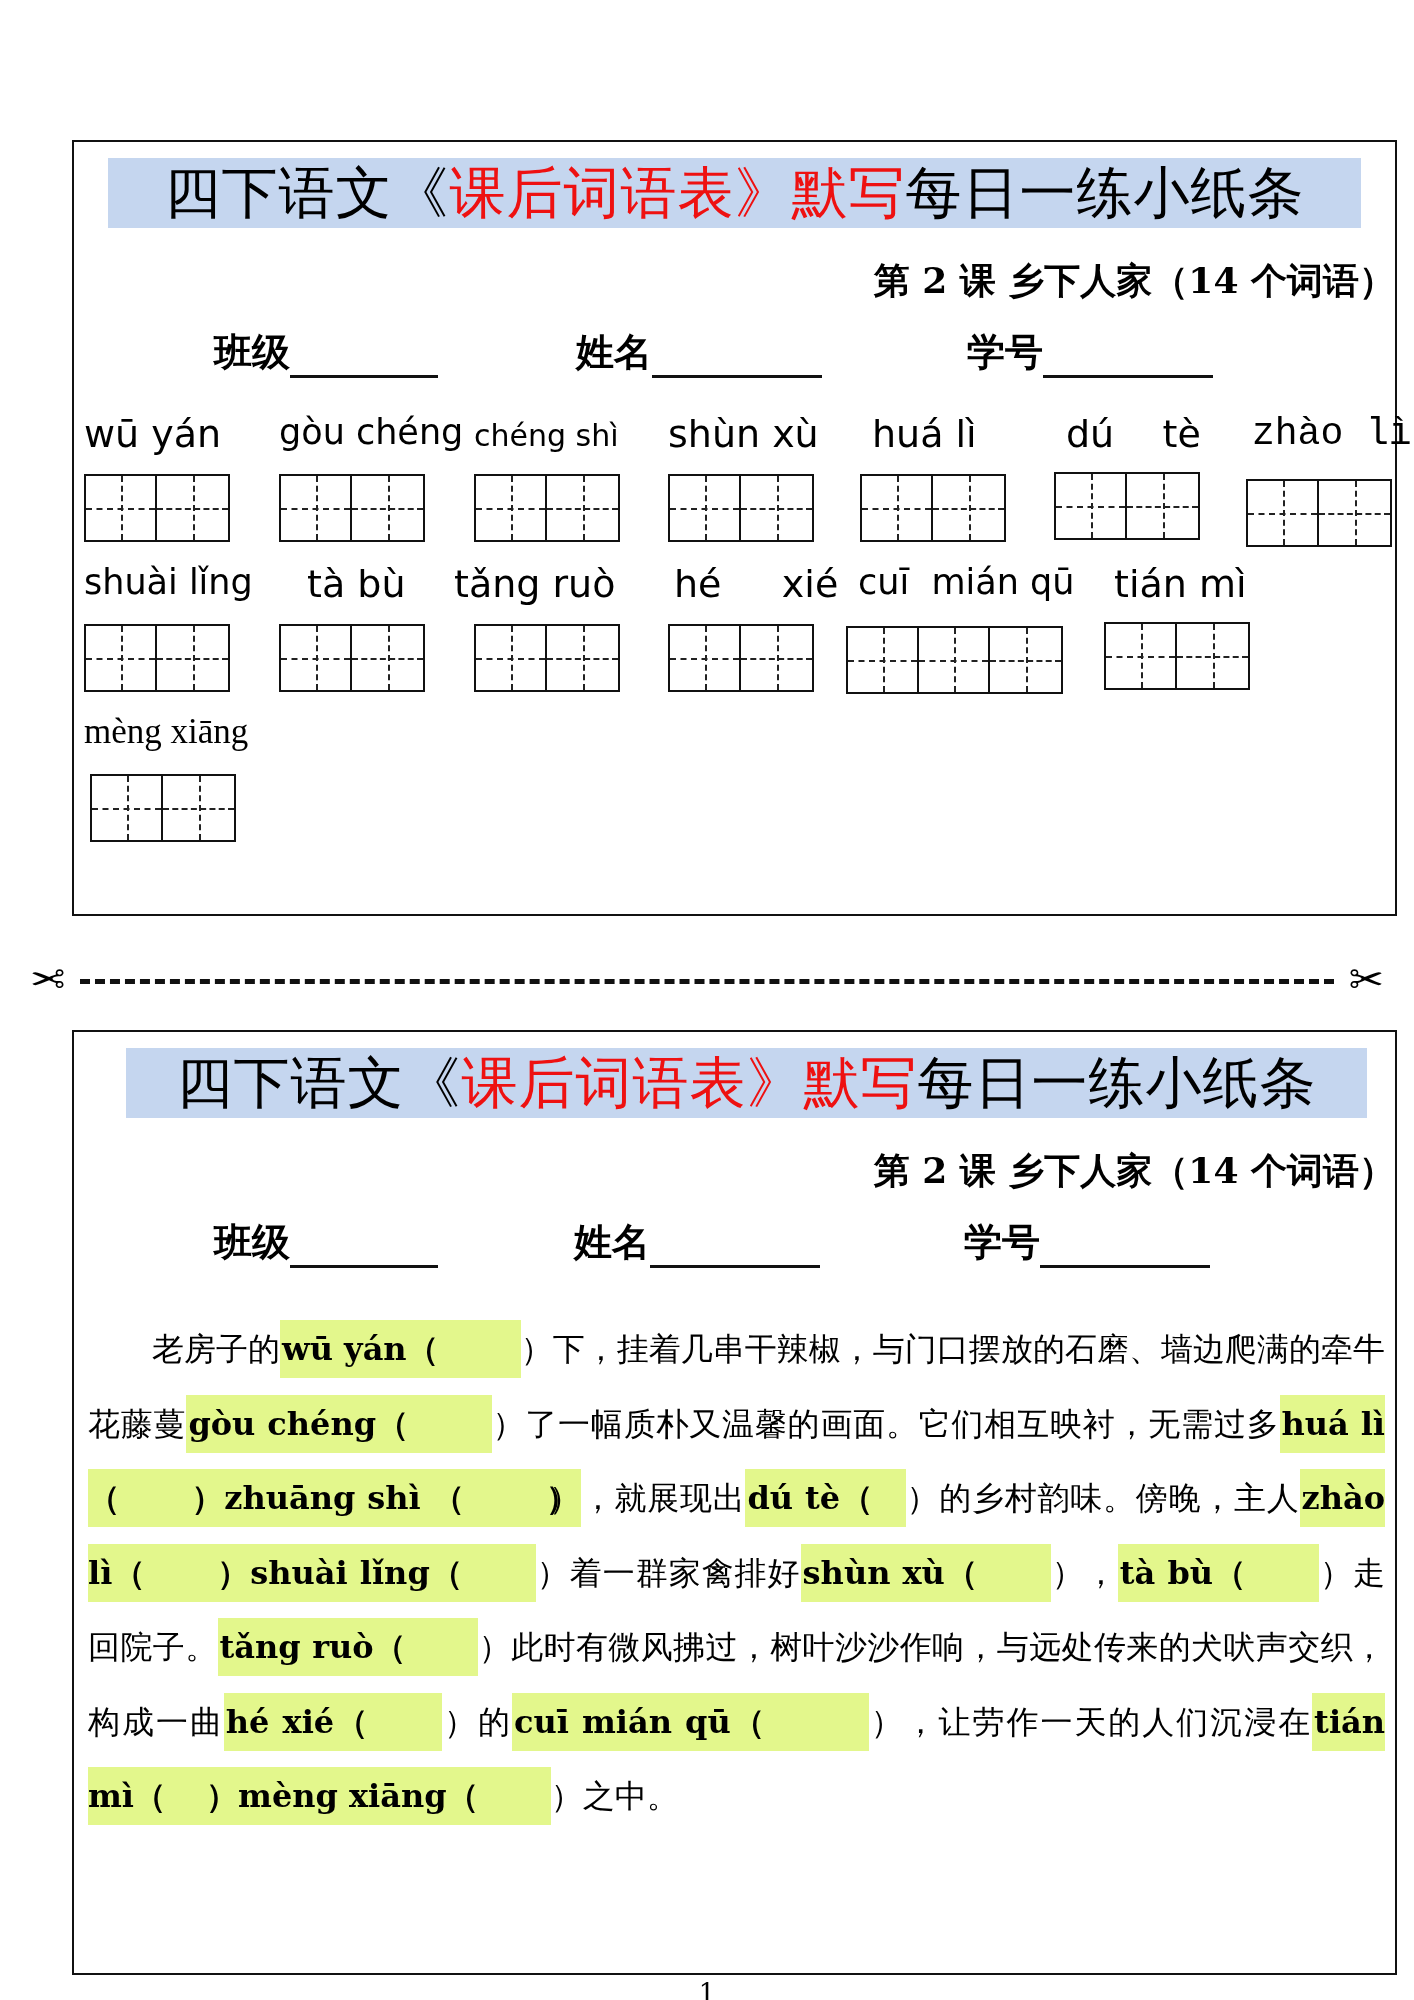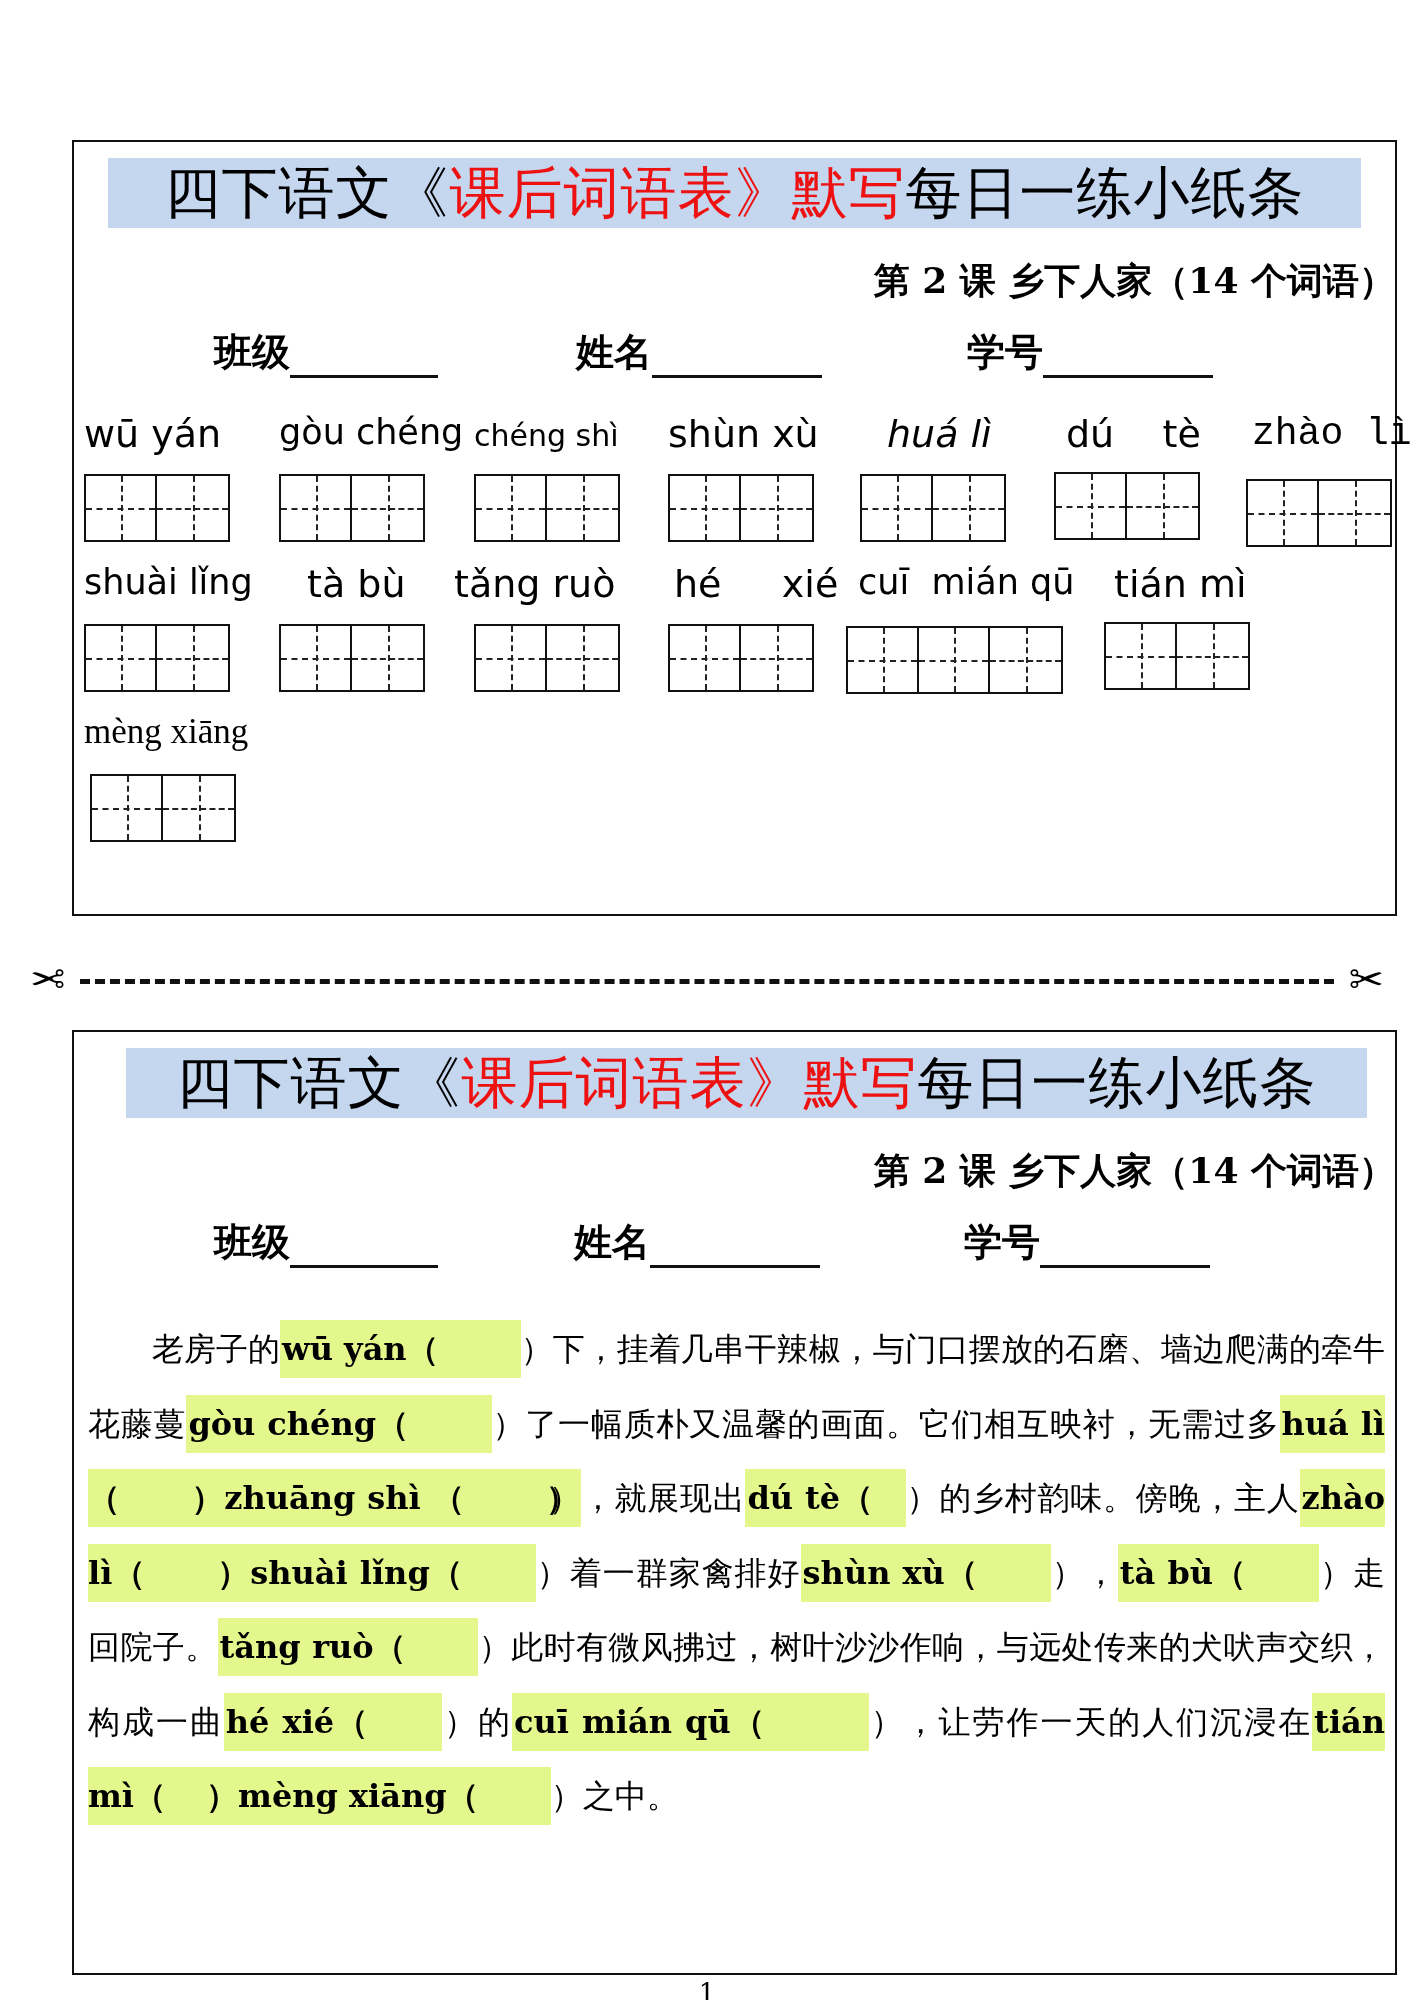--- a/index.html
+++ b/index.html
@@ -70,21 +70,21 @@
       </div>
   </div>
   <div class="word" style="left:594px; top:270px;">
     <span class="py">shùn xù</span>
     <div class="grid" style="left:0; top:62px;">
         <div class="cell"></div>
         <div class="cell"></div>
       </div>
   </div>
   <div class="word" style="left:786px; top:270px;">
-    <span class="py" style="left:27px;font-style:italic;">huá lì</span>
+    <span class="py" style="left:12px;">huá lì</span>
     <div class="grid" style="left:0; top:62px;">
         <div class="cell"></div>
         <div class="cell"></div>
       </div>
   </div>
   <div class="word" style="left:980px; top:270px;">
     <span class="py" style="left:12px; white-space:pre;">dú    tè</span>
     <div class="grid" style="left:0; top:60px;">
         <div class="cell"></div>
         <div class="cell"></div>

